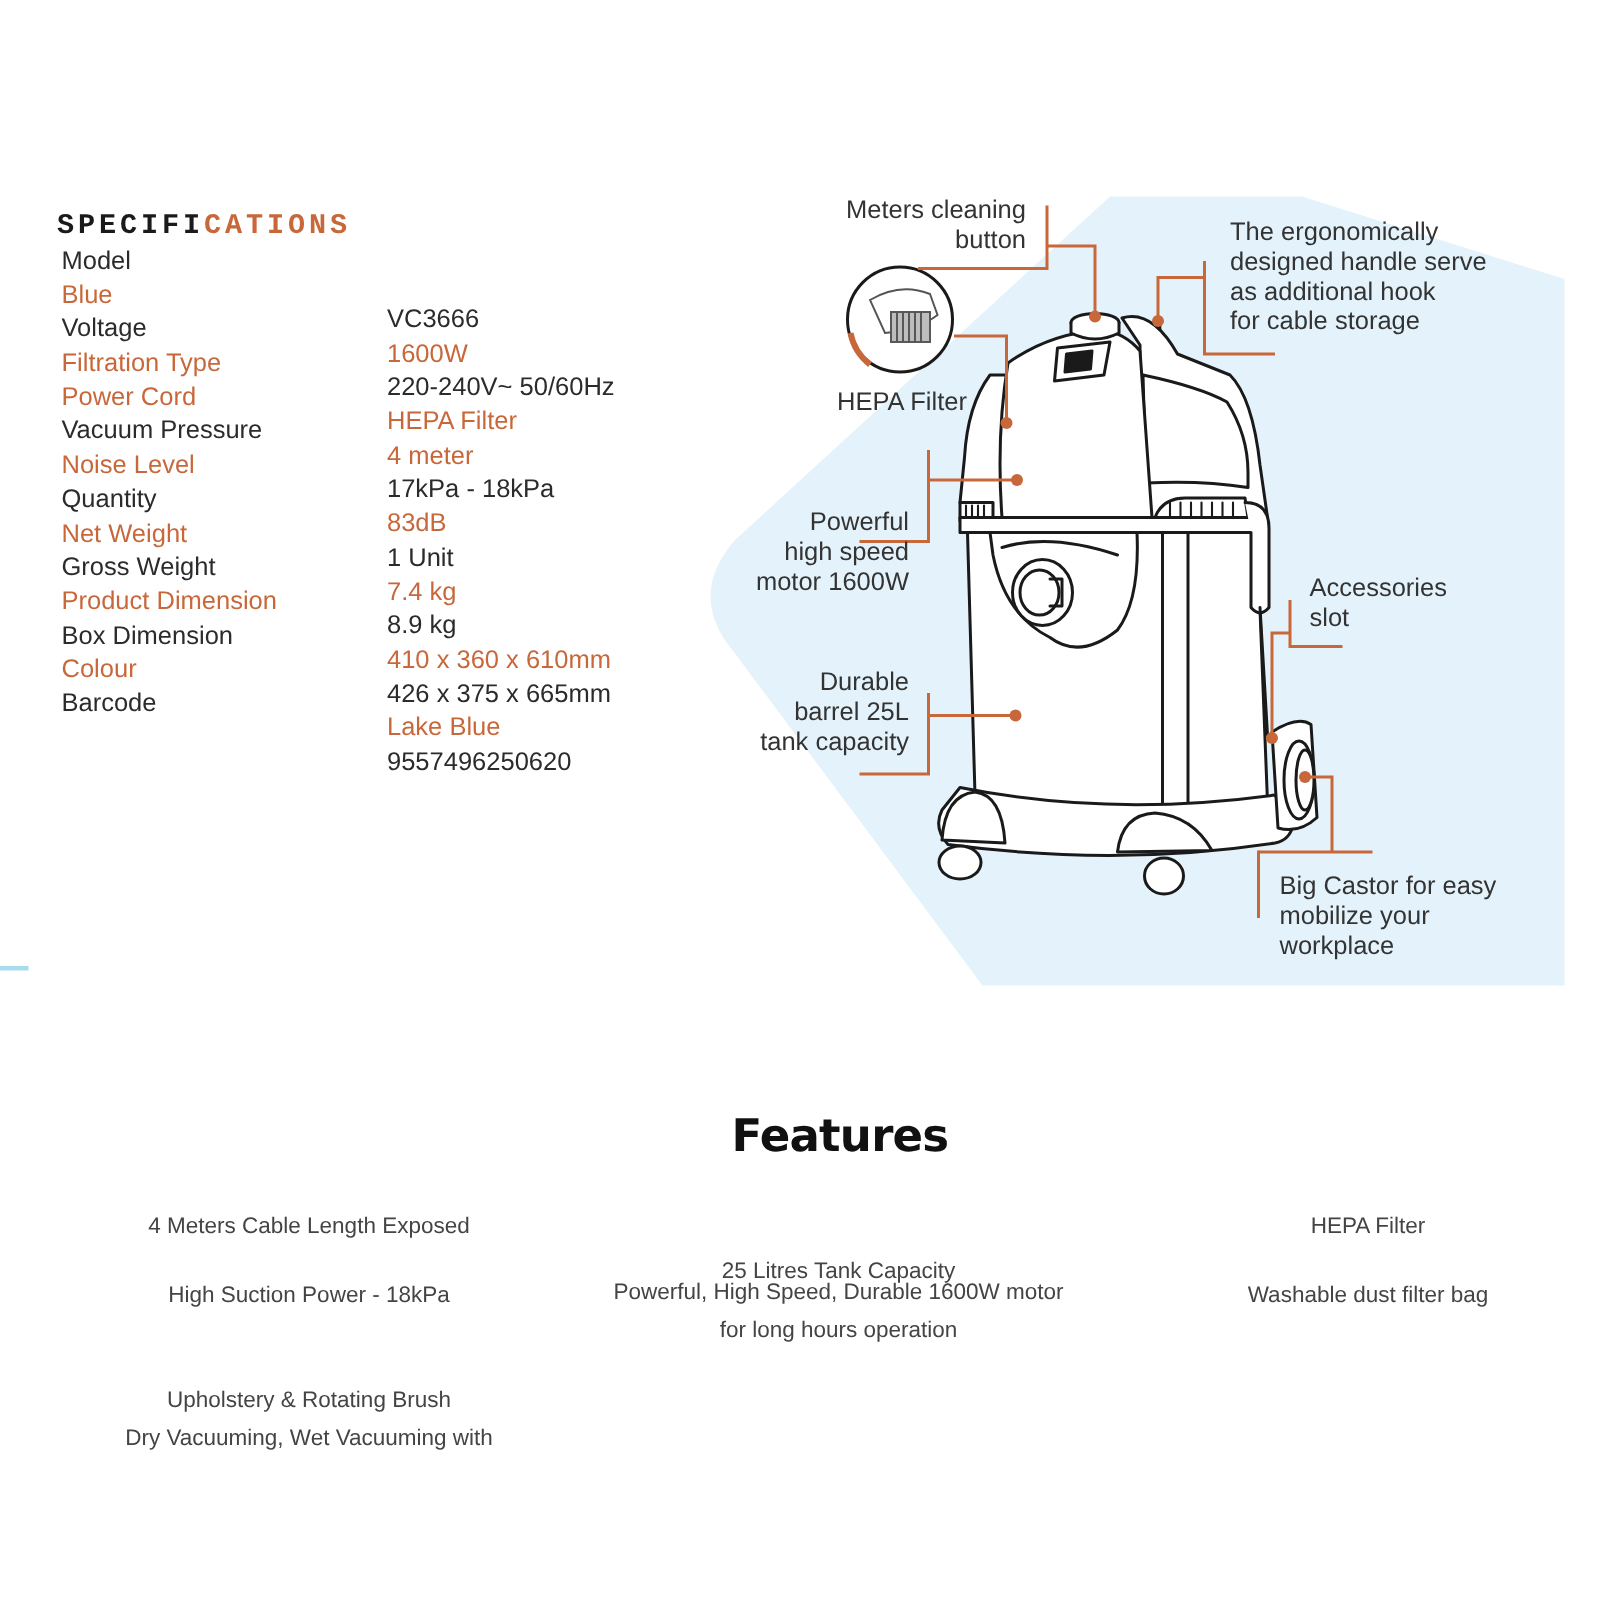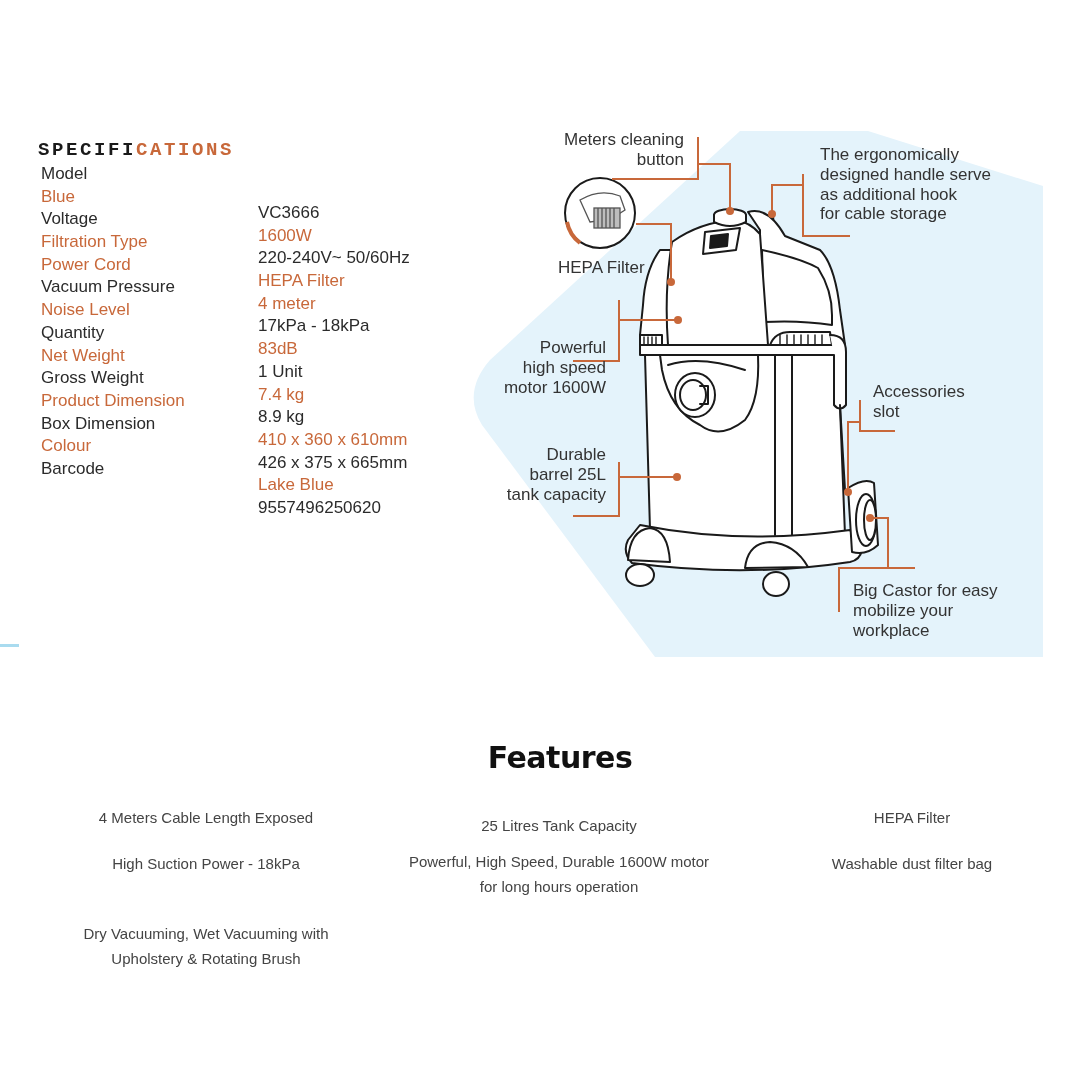--- a/index.html
+++ b/index.html
@@ -241,32 +241,32 @@
     </div>
 </div>
 
 <div class="left-marker"></div>
 
 <div class="features-title">Features</div>
 
 <div class="feat" style="left:26px; top:806px;">
   <div>4 Meters Cable Length Exposed</div>
 </div>
-<div class="feat" style="left:379px; top:814px;">
+<div class="feat" style="left:379px; top:836px;">
   <div>25 Litres Tank Capacity</div>
 </div>
 <div class="feat" style="left:732px; top:806px;">
   <div>HEPA Filter</div>
 </div>
 <div class="feat" style="left:26px; top:852px;">
   <div>High Suction Power - 18kPa</div>
 </div>
 <div class="feat" style="left:379px; top:806px;margin-top:44px;">
   <div>Powerful, High Speed, Durable 1600W motor</div>
   <div>for long hours operation</div>
 </div>
 <div class="feat" style="left:732px; top:852px;">
   <div>Washable dust filter bag</div>
 </div>
 <div class="feat" style="left:26px; top:922px;">
+  <div>Upholstery &amp; Rotating Brush</div>
   <div>Dry Vacuuming, Wet Vacuuming with</div>
-  <div>Upholstery &amp; Rotating Brush</div>
 </div>
 
 </body></html>

